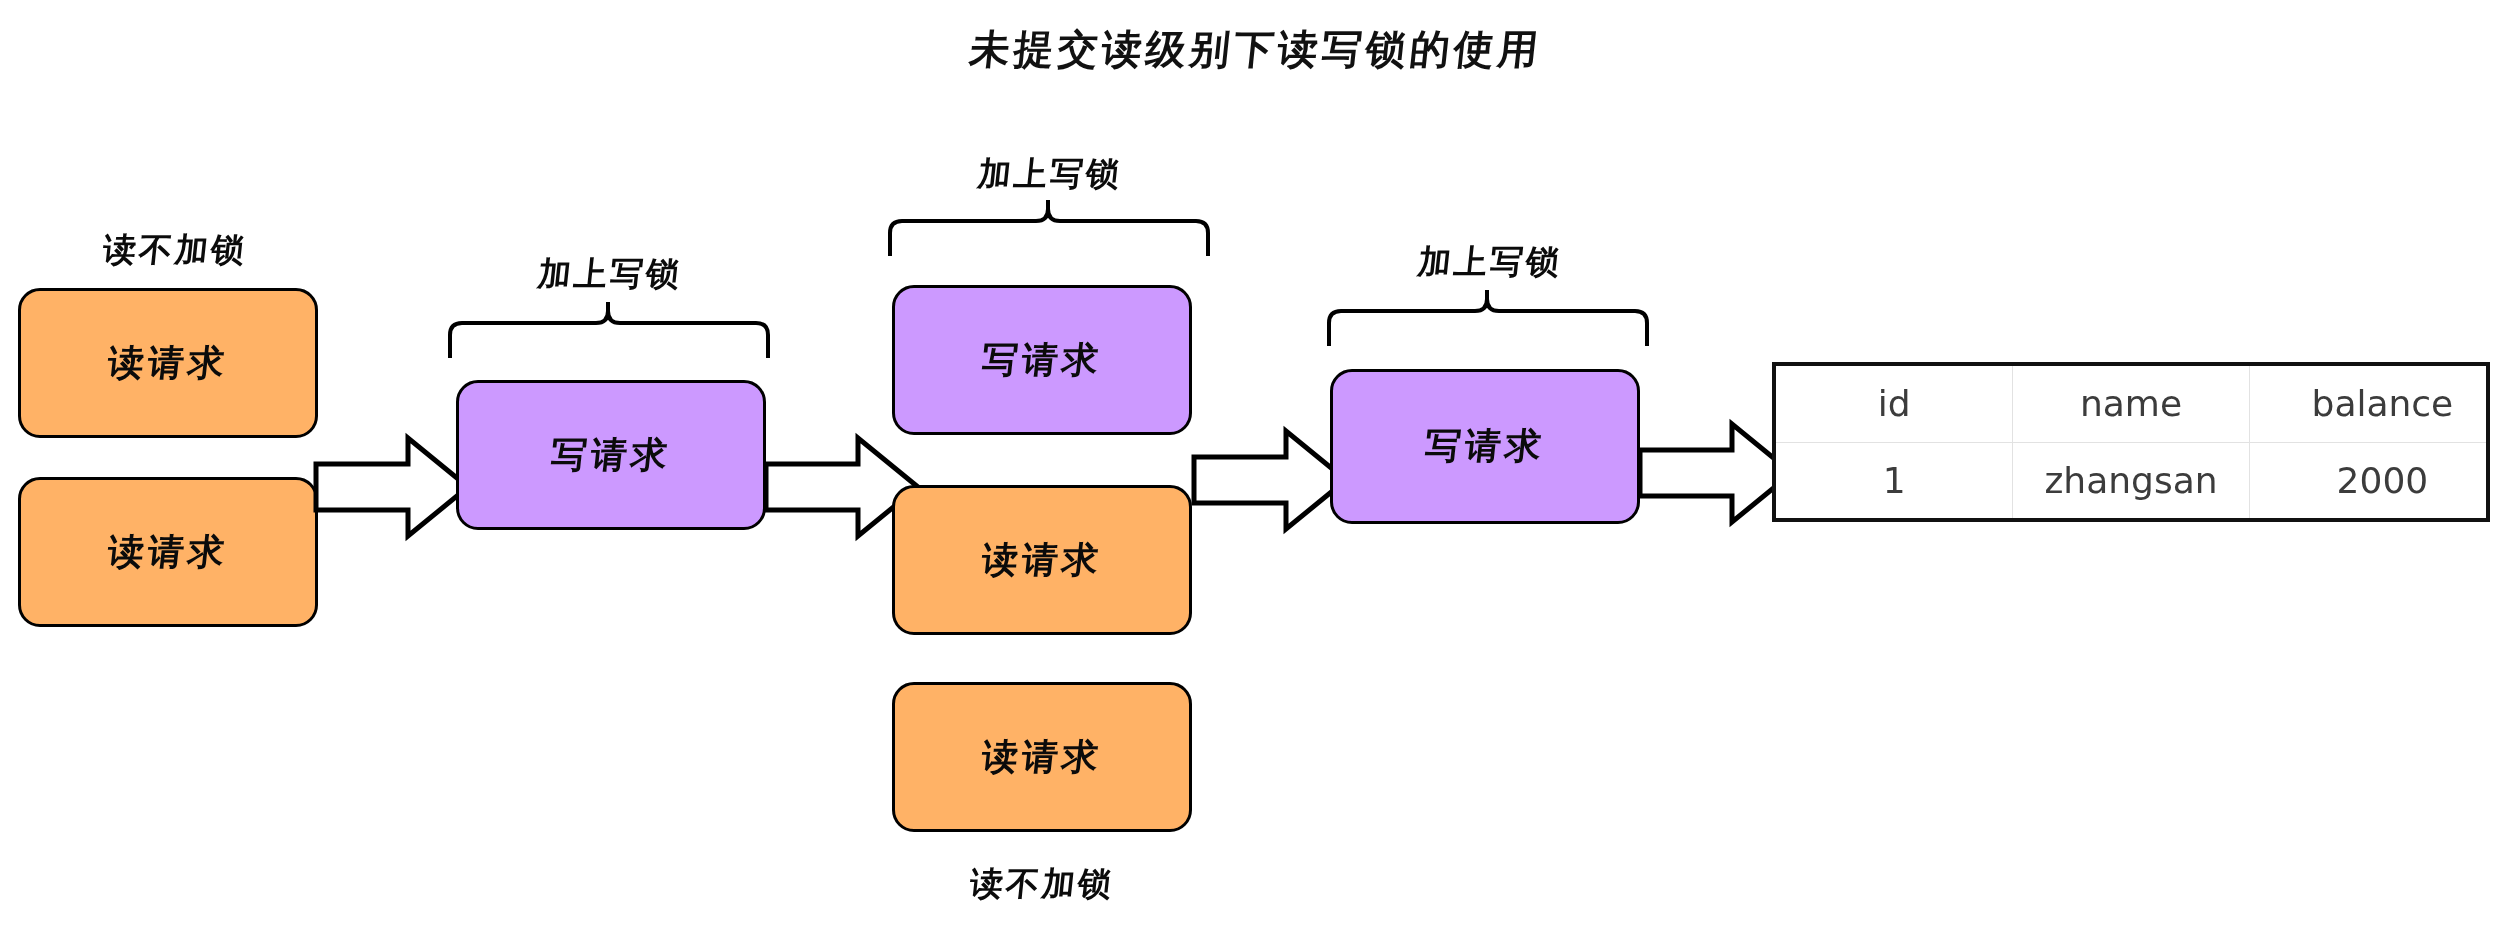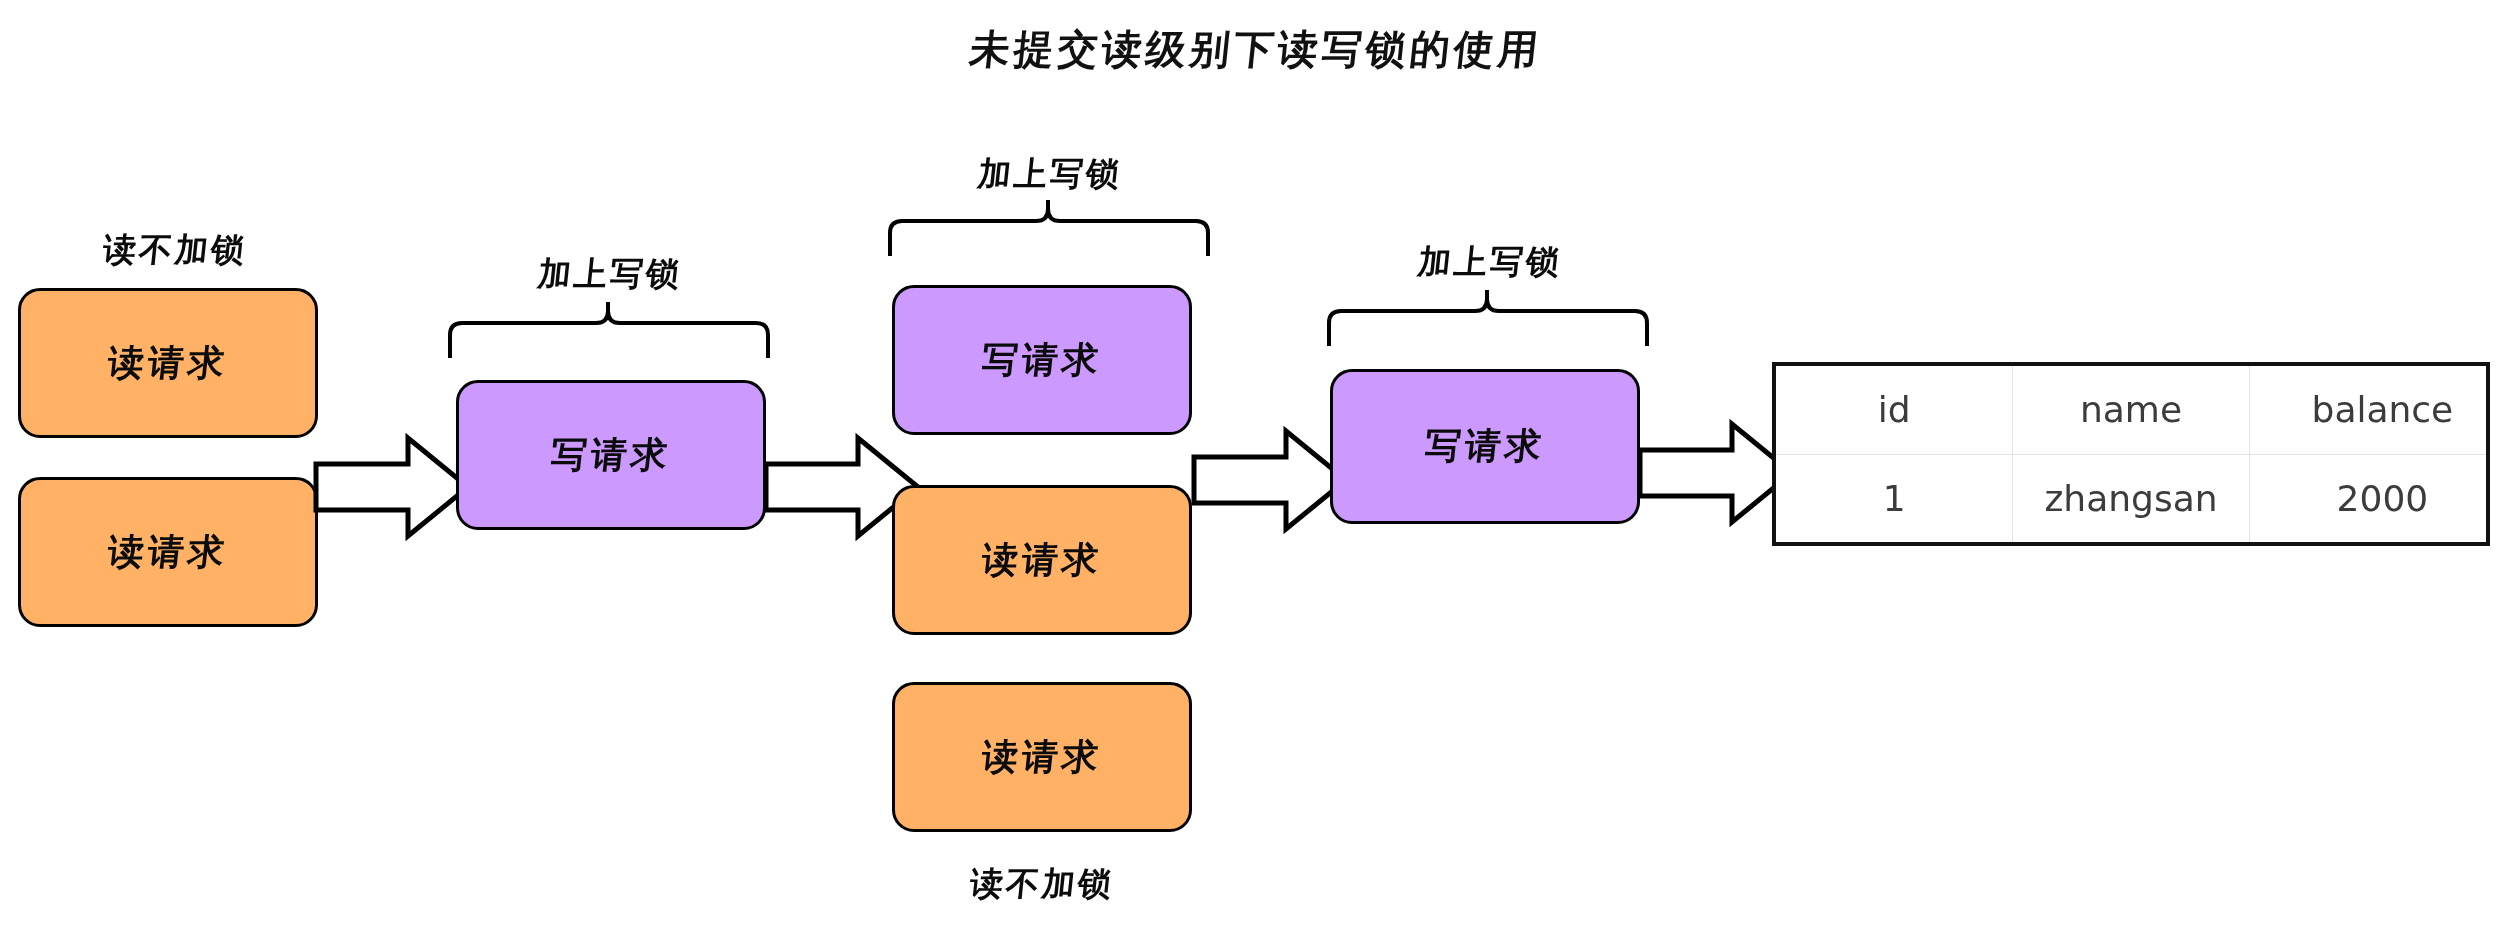--- a/index.html
+++ b/index.html
@@ -175,21 +175,21 @@
   </svg>
 
   <div class="abs req-box" style="left:1330px; top:369px; width:310px; height:155px; background:#CC99FF;">
     <span class="req-label">写请求</span>
   </div>
 
   <svg class="abs svg-layer" style="left:1636px; top:418px; width:160px; height:110px;" viewBox="0 0 160 110">
     <polygon points="4,32 96,32 96,6 156,55 96,104 96,78 4,78" fill="#ffffff" stroke="#000000" stroke-width="5" stroke-linejoin="miter"></polygon>
   </svg>
 
-  <div class="abs db-table" style="left:1772px; top:362px; width:718px; height:184px;">
+  <div class="abs db-table" style="left:1772px; top:362px; width:718px; height:160px;">
     <table>
       <tbody>
           <tr class="head">
         <td class="c0">id</td>
         <td class="c1">name</td>
         <td class="c2">balance</td>
       </tr>
       <tr class="body">
         <td class="c0">1</td>
         <td class="c1">zhangsan</td>

